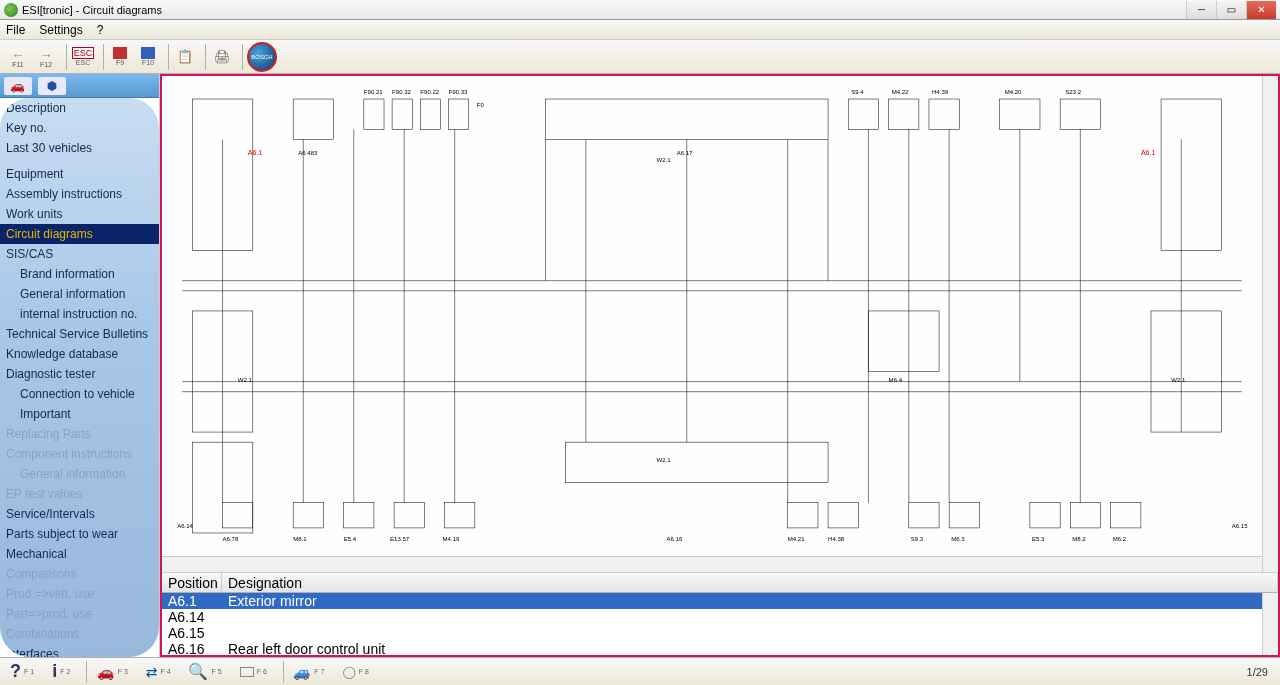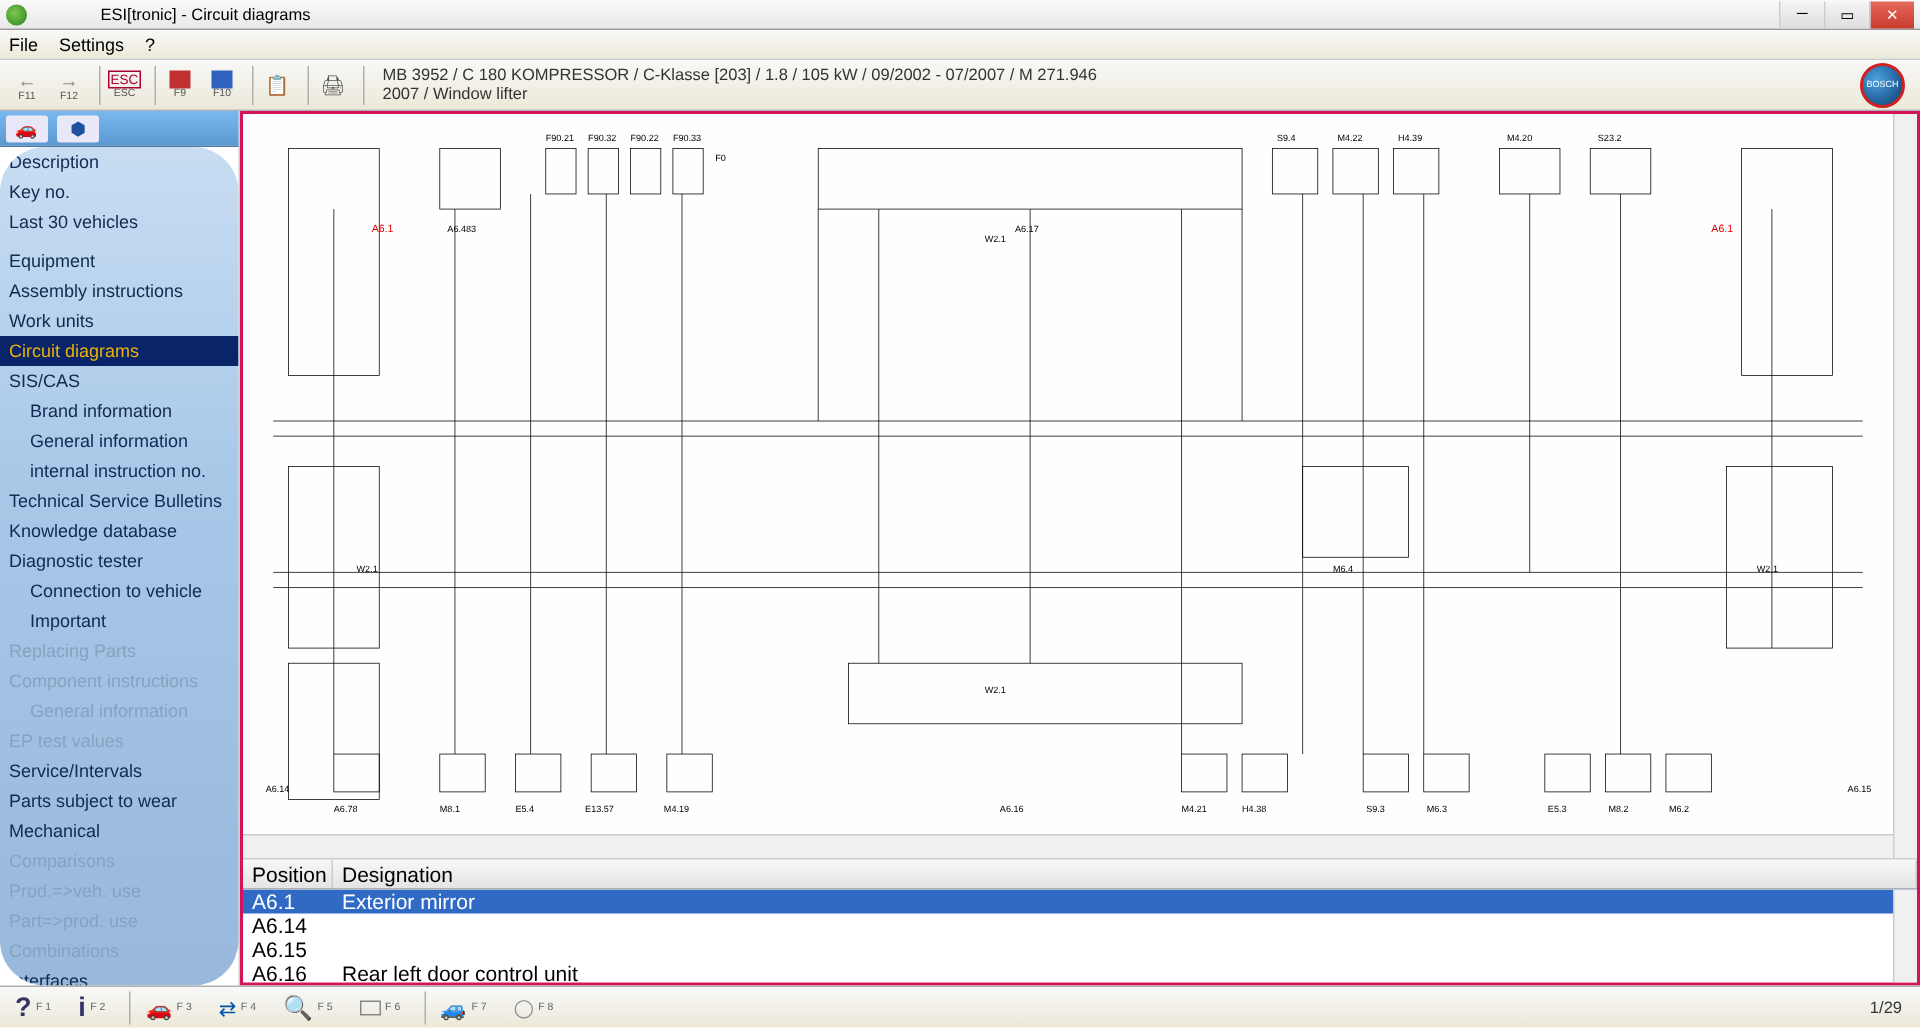--- a/index.html
+++ b/index.html
@@ -1,19 +1,19 @@
 <!DOCTYPE html>
 <html><head>
 <meta charset="utf-8">
 <style>
 * { margin: 0; padding: 0; box-sizing: border-box; font-family: 'Segoe UI', Tahoma, sans-serif; }
 body { width: 1280px; height: 685px; overflow: hidden; background: #fff; display: flex; flex-direction: column; }
 
 
-.titlebar { height: 20px; background: linear-gradient(to bottom, #fafafa, #e8e8e8); display: flex; align-items: center; padding: 0 4px; font-size: 11px; border-bottom: 1px solid #999; gap: 45px; }
+.titlebar { height: 20px; background: linear-gradient(to bottom, #fafafa, #e8e8e8); display: flex; align-items: center; padding: 0 4px; font-size: 11px; border-bottom: 1px solid #999; }
 .titlebar-icon { width: 14px; height: 14px; margin-right: 4px; border-radius: 50%; background: radial-gradient(circle at 40% 40%, #7ec850, #2a8020); }
 .titlebar-text { flex: 1; }
 .win-buttons { display: flex; gap: 0; }
 .win-btn { width: 30px; height: 18px; display: flex; align-items: center; justify-content: center; font-size: 10px; border-left: 1px solid #ccc; background: linear-gradient(#f5f5f5,#ddd); }
 .win-btn.close { background: linear-gradient(#e56a5d,#c83a2b); color: #fff; }
 
 
 .menubar { height: 20px; background: linear-gradient(#f8f8f8,#ece9d8); border-bottom: 1px solid #ccc; display: flex; align-items: center; padding: 0 6px; font-size: 12px; gap: 14px; }
 .menubar span { cursor: default; }
 
@@ -111,24 +111,20 @@
     </div>
   <div class="tb-sep"></div>
   <div class="tb-btn">
       <span style="font-size:13px">📋</span>
     </div>
   <div class="tb-sep"></div>
   <div class="tb-btn">
       <span style="font-size:13px">🖨</span>
     </div>
   <div class="tb-sep"></div>
-  <div class="vehicle-info">
-    <div>MB 3952 / C 180 KOMPRESSOR / C-Klasse [203] / 1.8 / 105 kW / 09/2002 - 07/2007 / M 271.946</div>
-    <div>2007 / Window lifter</div>
-  </div>
   <div class="globe">BOSCH</div>
 </div>
 
 <div class="main">
 
   <div class="sidebar">
     <div class="sidebar-tabs">
       <div class="sidebar-tab">
           <span style="color:#2050a0">🚗</span>
         </div>

